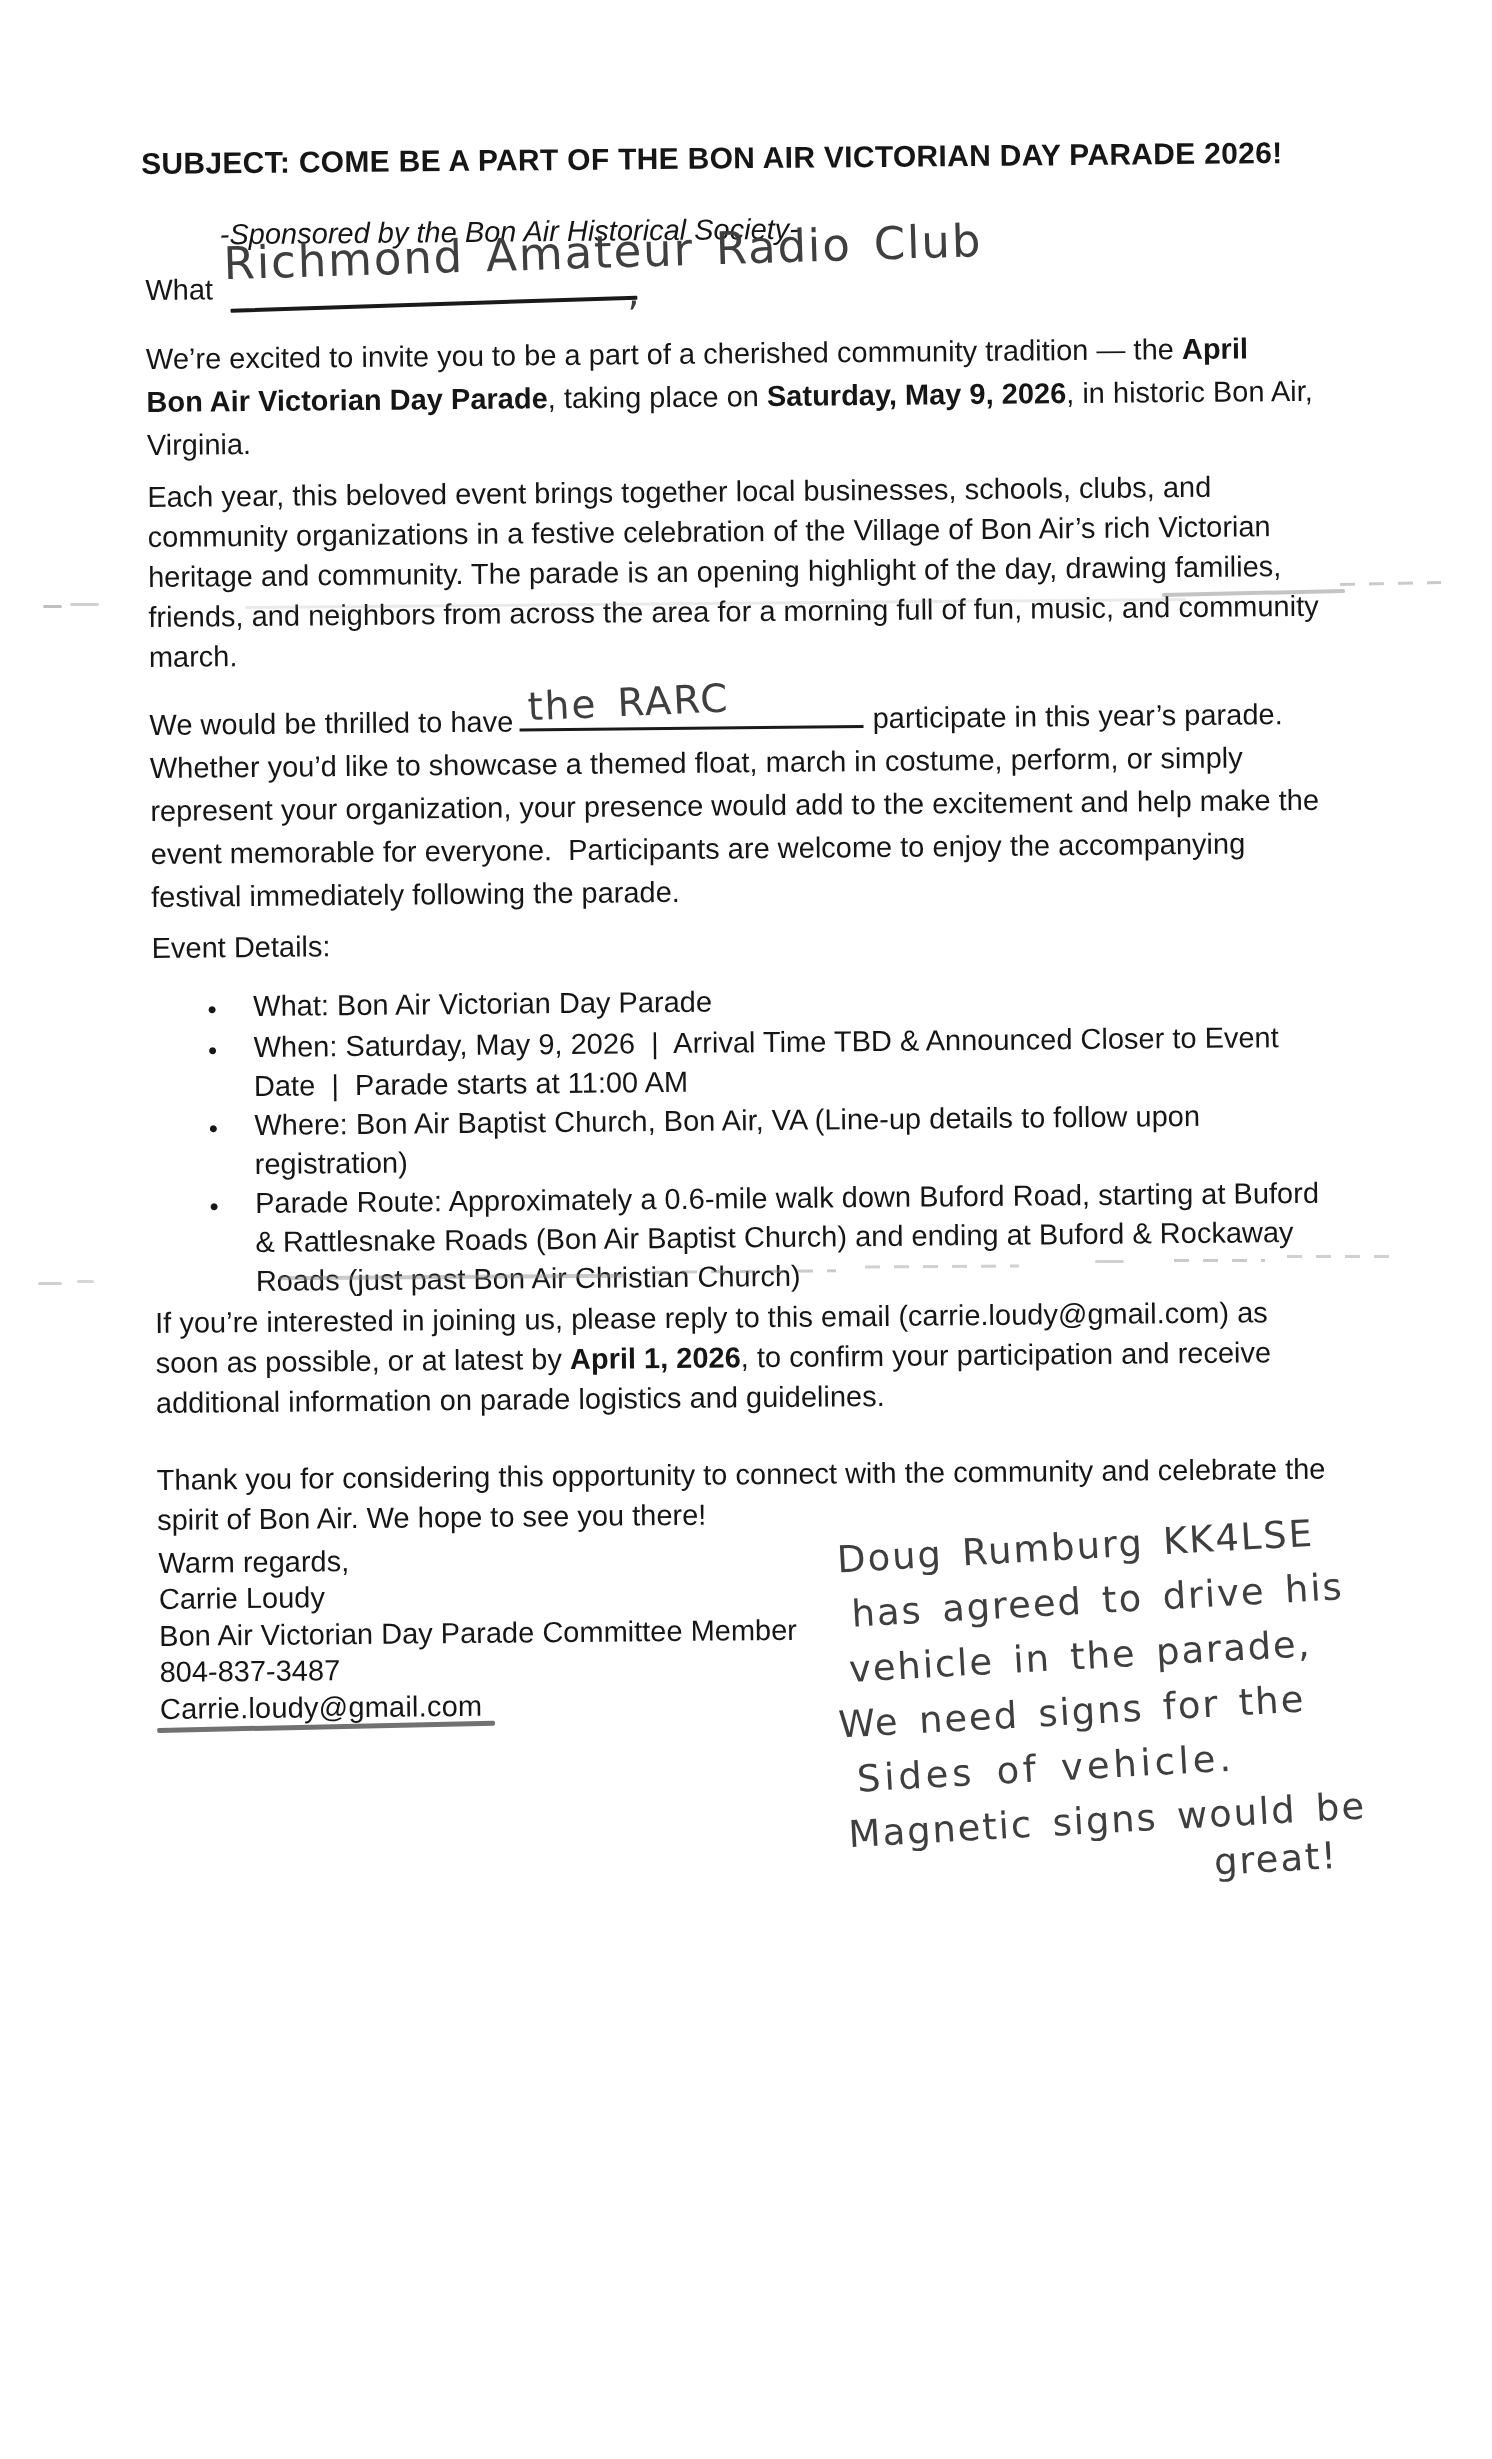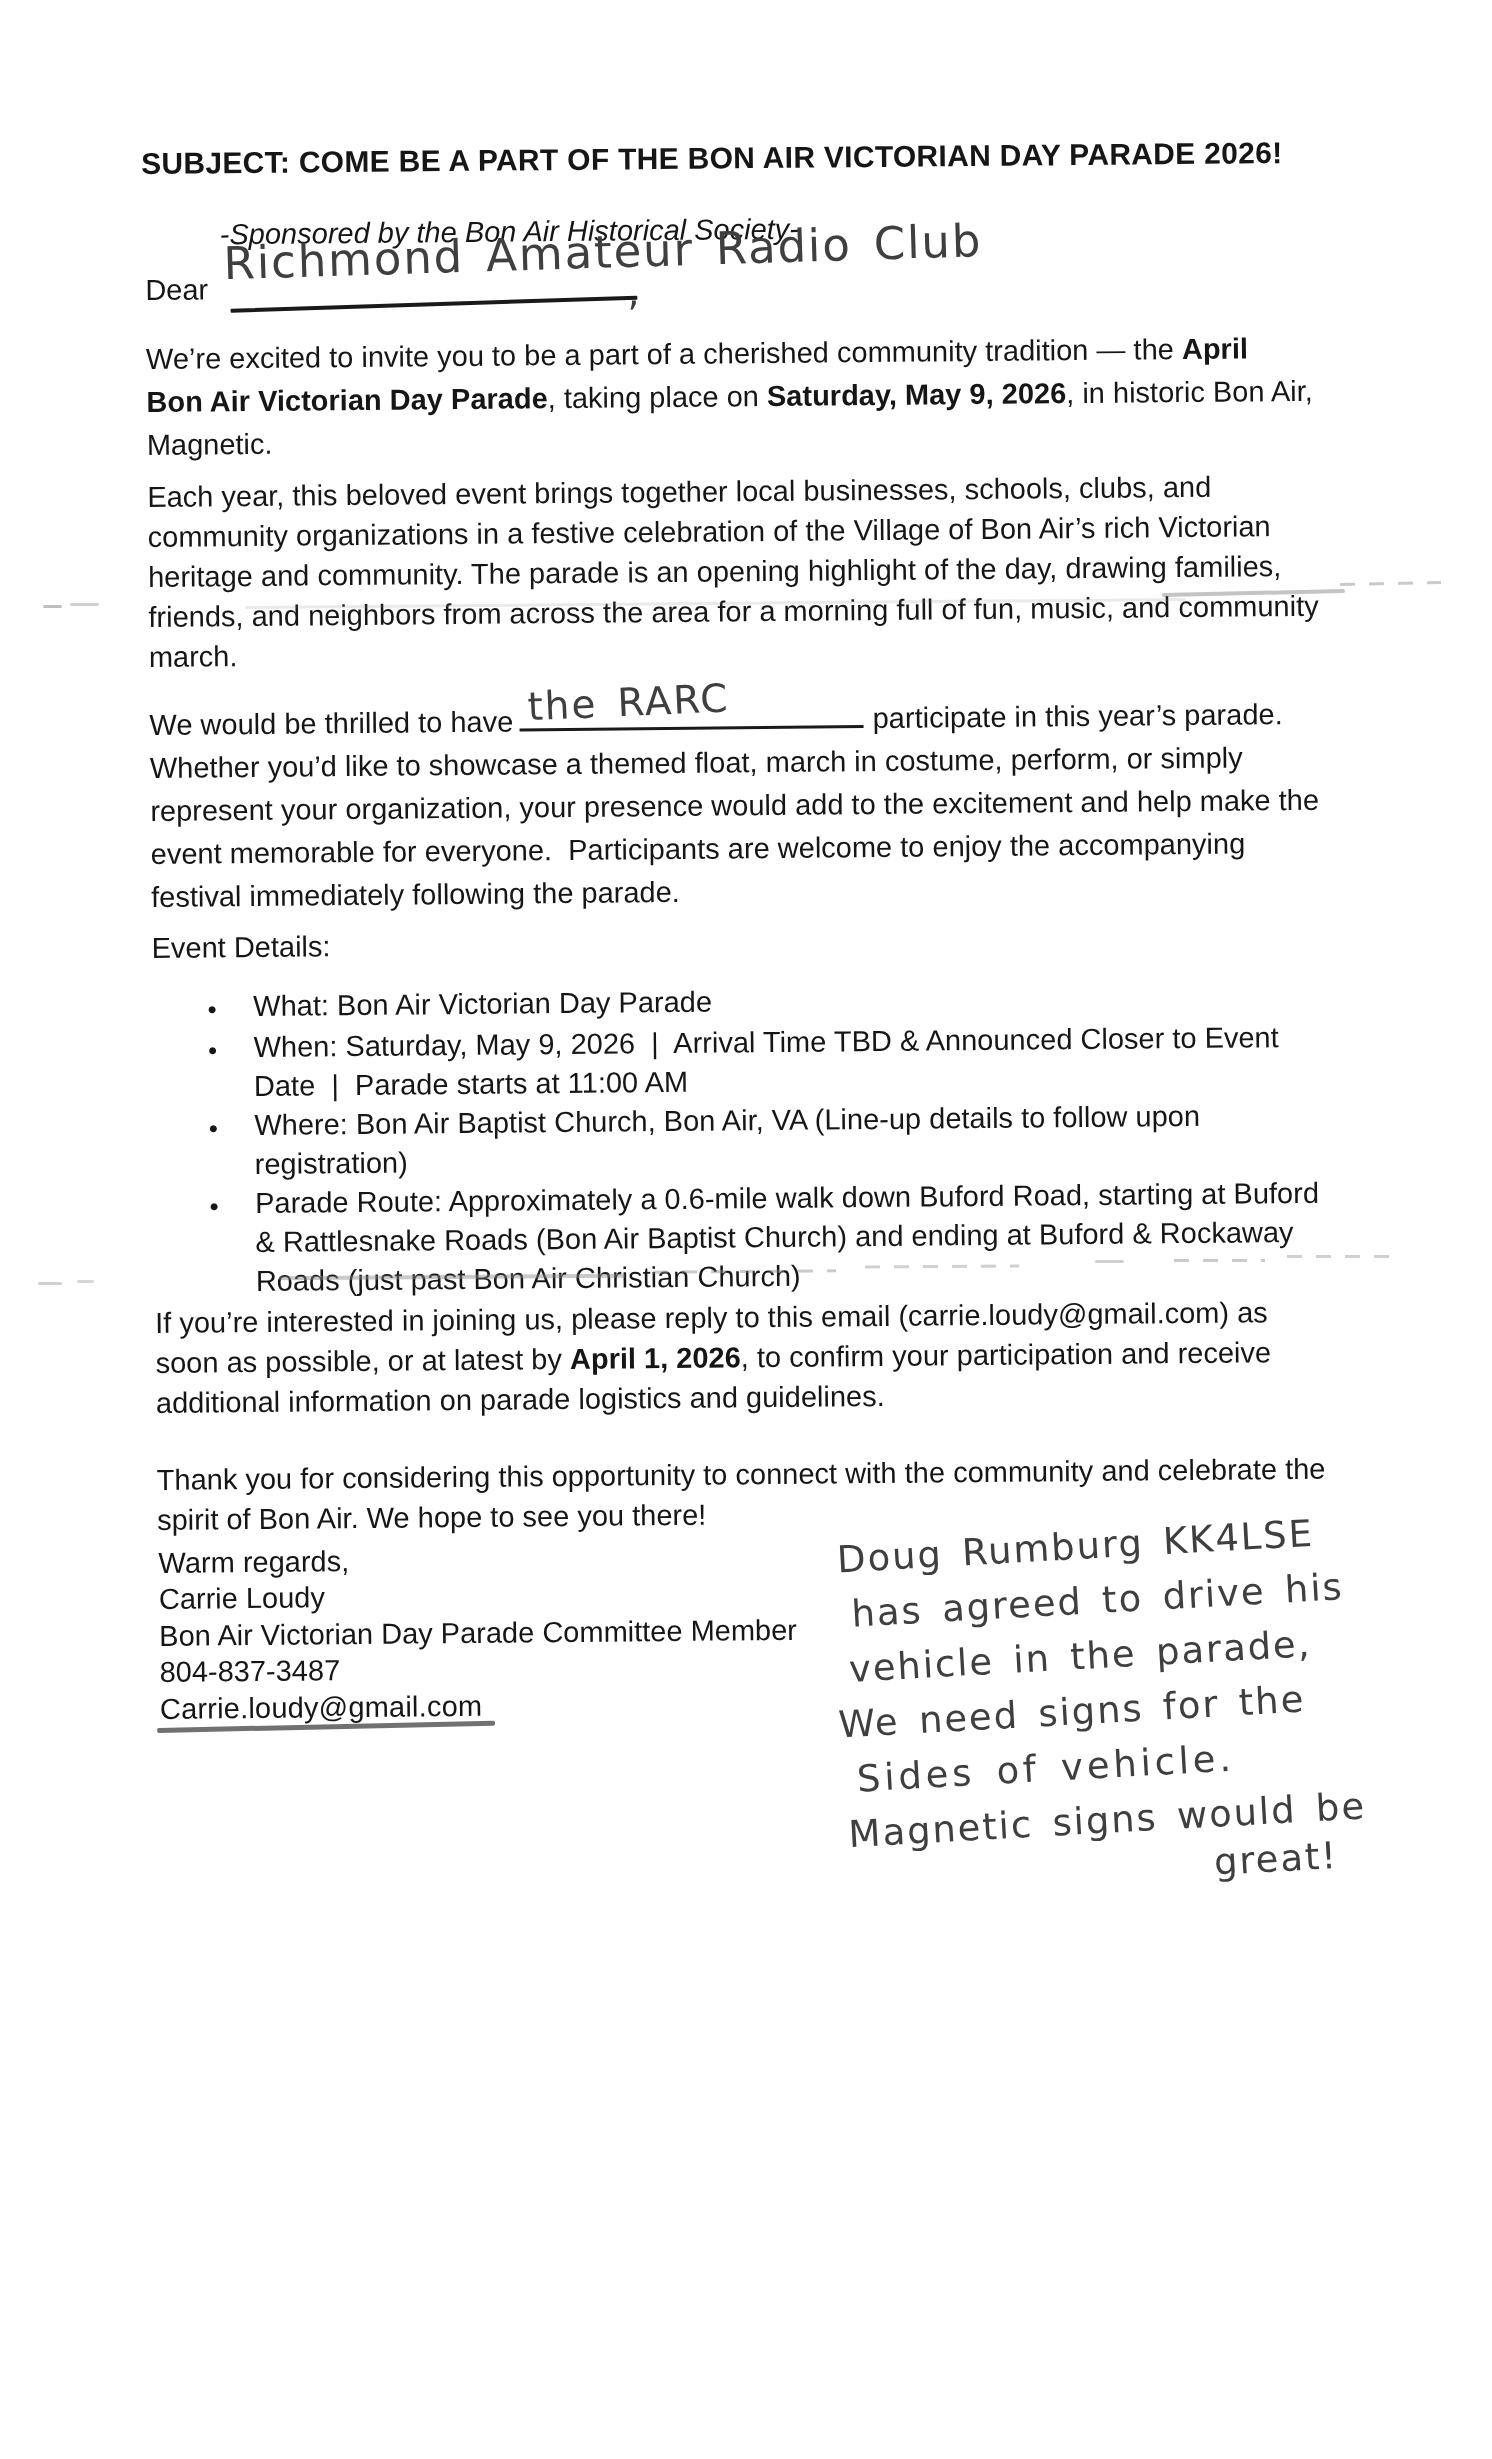--- a/index.html
+++ b/index.html
@@ -66,29 +66,29 @@
 </style>
 </head>
 <body>
 
 <div id="letter" class="abs">
 
   <div class="abs subject nowrap" style="left:141px;top:147px;">SUBJECT: COME BE A PART OF THE BON AIR VICTORIAN DAY PARADE 2026!</div>
 
   <div class="abs sponsored nowrap" style="left:219px;top:219px;">-Sponsored by the Bon Air Historical Society-</div>
 
-  <div class="abs par nowrap" style="left:144px;top:270px;">Dear</div>
+  <div class="abs par nowrap" style="left:144px;top:270px;">What</div>
   <div class="abs blank-underline" style="left:229px;top:305px;width:407px;height:3.8px;transform:rotate(-1.3deg);"></div>
   <div class="abs hw salutation-hw" style="left:223px;top:238px;">Richmond Amateur Radio Club</div>
   <div class="abs hw" style="left:626px;top:275px;font-size:38px;">,</div>
 
   <div class="abs par lh45" style="left:144px;top:338px;">
       <div class="ln"><span>We’re excited to invite you to be a part of a cherished community tradition — the </span><span class="b">April</span></div>
       <div class="ln"><span class="b">Bon Air Victorian Day Parade</span><span>, taking place on </span><span class="b">Saturday, May 9, 2026</span><span>, in historic Bon Air,</span></div>
-      <div class="ln"><span>Magnetic.</span></div>
+      <div class="ln"><span>Virginia.</span></div>
     </div>
 
   <div class="abs par" style="left:144px;top:477px;">
       <div class="ln"><span>Each year, this beloved event brings together local businesses, schools, clubs, and</span></div>
       <div class="ln"><span>community organizations in a festive celebration of the Village of Bon Air’s rich Victorian</span></div>
       <div class="ln"><span>heritage and community. The parade is an opening highlight of the day, drawing families,</span></div>
       <div class="ln"><span>friends, and neighbors from across the area for a morning full of fun, music, and community</span></div>
       <div class="ln"><span>march.</span></div>
     </div>
 

